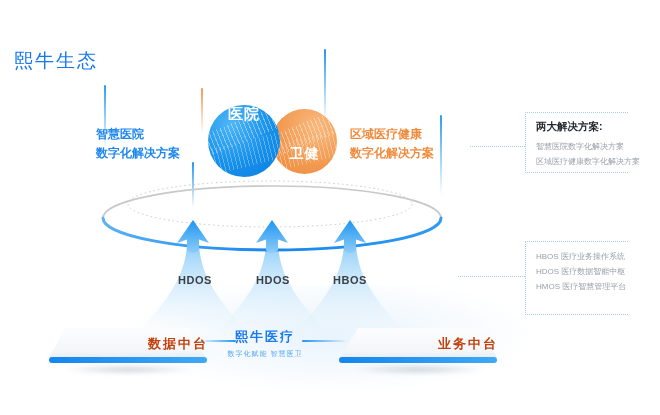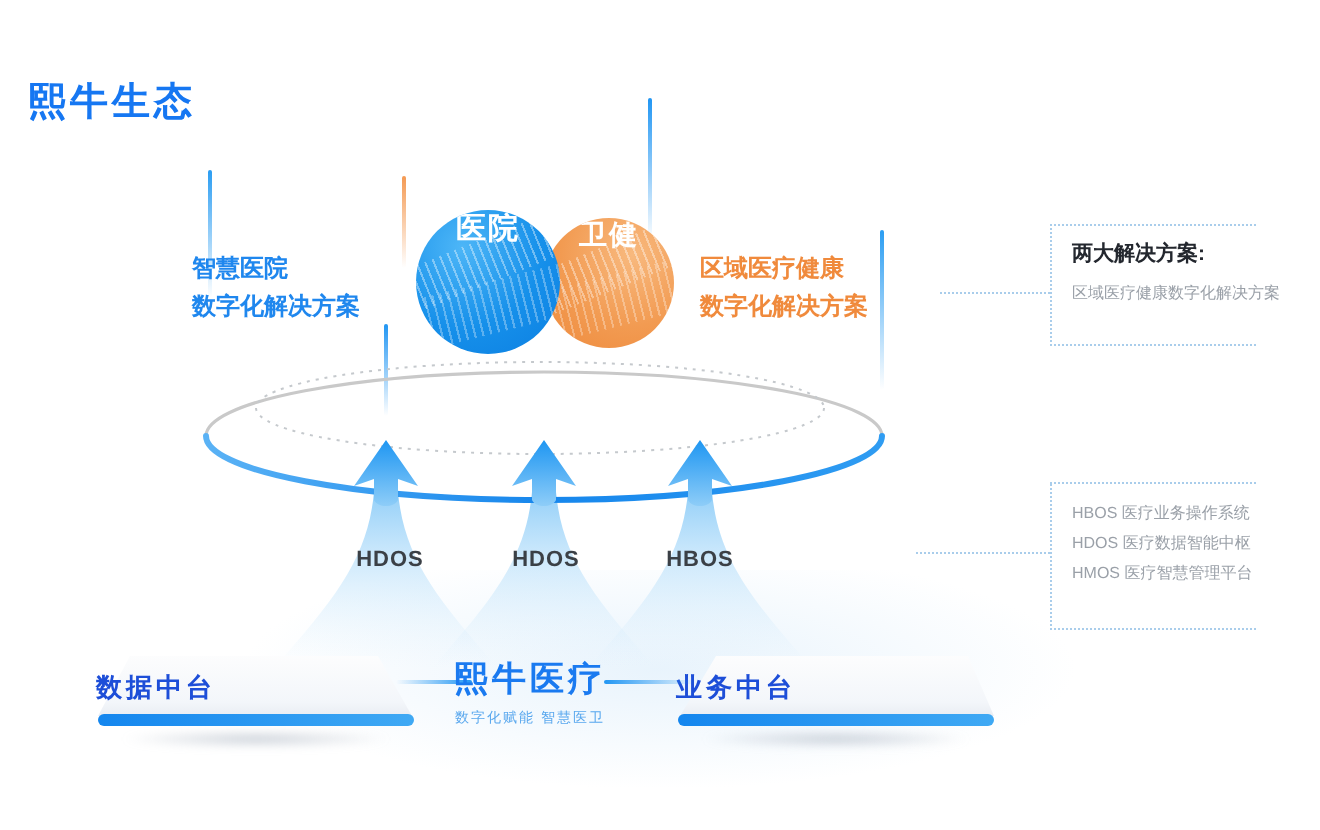--- a/index.html
+++ b/index.html
@@ -3,38 +3,38 @@
 <meta charset="utf-8">
 <style>
   html,body{margin:0;padding:0;background:#fff;}
   .stage{
     position:relative;width:660px;height:415px;background:#ffffff;
     overflow:hidden;font-family:"Liberation Sans","DejaVu Sans",sans-serif;
   }
   .abs{position:absolute;}
 
   
-  .page-title{left:14px;top:38px;font-size:19px;font-weight:700;color:#1677f2;letter-spacing:2px;}
+  .page-title{left:14px;top:48px;font-size:19px;font-weight:400;color:#1677f2;letter-spacing:2px;}
 
   
   .vline{width:2px;border-radius:1px;}
   .vline-a{left:104px;top:85px;height:64px;background:linear-gradient(180deg,#2b9df2,rgba(160,210,248,0));}
   .vline-b{left:201px;top:88px;height:46px;background:linear-gradient(180deg,#f49a53,rgba(250,210,170,0));}
   .vline-c{left:324px;top:49px;height:68px;background:linear-gradient(180deg,#2196f3,rgba(170,215,250,0.15));}
   .vline-d{left:440px;top:115px;height:80px;background:linear-gradient(180deg,#2b9df2,rgba(170,215,250,0));}
   .vline-e{left:192px;top:162px;height:46px;background:linear-gradient(180deg,#2196f3,rgba(170,215,250,0));}
 
   
   .circle{border-radius:50%;display:flex;align-items:flex-start;justify-content:center;overflow:hidden;}
   .circle-hospital{left:208px;top:105px;width:72px;height:72px;z-index:3;
     background:radial-gradient(circle at 32% 26%,#4db6f7 0%,#1690ea 55%,#0c7fe2 100%);}
   .circle-health{left:272px;top:109px;width:65px;height:65px;z-index:2;
     background:radial-gradient(circle at 68% 28%,#f8b97e 0%,#f29b52 55%,#ee8a3c 100%);}
   .circle-label{color:#fff;font-weight:700;font-size:15px;letter-spacing:1px;z-index:2;}
-  .circle-health .circle-label{font-size:14px;}
+  .circle-health .circle-label{font-size:14px;margin-top:36px;}
   .wave{position:absolute;left:-20%;width:140%;height:22px;
     background:repeating-linear-gradient(90deg,rgba(255,255,255,.38) 0 1px,rgba(255,255,255,0) 1px 4px);}
   .wave1{top:14px;transform:rotate(-22deg);}
   .wave2{bottom:10px;transform:rotate(-14deg);height:26px;opacity:.8;}
 
   
   .caption{font-size:12px;font-weight:700;line-height:19px;white-space:nowrap;}
   .caption-left{left:96px;top:125px;width:106px;color:#1f87ee;}
   .caption-right{left:350px;top:125px;width:100px;color:#f08a3c;}
 
@@ -54,26 +54,26 @@
   .platform-left{left:48px;top:324px;}
   .platform-right{left:338px;top:324px;}
   .platform-face{position:absolute;left:0;top:0;width:160px;height:34px;
     clip-path:polygon(17px 4px,141px 4px,158px 34px,1px 34px);
     background:linear-gradient(180deg,#fefefe 0%,#f3f6fa 80%,#e9edf3 100%);}
   .platform-right .platform-face{clip-path:polygon(20px 4px,146px 4px,159px 34px,2px 34px);}
   .platform-bar{position:absolute;left:1px;top:33px;width:158px;height:6px;border-radius:3px;
     background:linear-gradient(90deg,#1486ee,#3fa9f4);}
   .platform-shadow{position:absolute;left:12px;top:41px;width:136px;height:9px;
     background:radial-gradient(ellipse,rgba(150,162,178,.5) 0%,rgba(255,255,255,0) 70%);filter:blur(2px);}
-  .platform-label{position:absolute;left:0;top:11px;width:160px;text-align:left;
-    font-size:13px;font-weight:700;color:#1d4ed8;letter-spacing:2px;}
+  .platform-label{position:absolute;left:0;top:11px;width:160px;text-align:right;
+    font-size:13px;font-weight:700;color:#c2410c;letter-spacing:2px;}
 
   
   .brand{left:205px;top:328px;width:120px;text-align:center;}
-  .brand-name{font-size:17px;font-weight:800;color:#1a7af0;letter-spacing:2px;}
+  .brand-name{font-size:13px;font-weight:800;color:#1a7af0;letter-spacing:2px;}
   .brand-tagline{margin-top:3px;font-size:7px;color:#5aa8ee;letter-spacing:1px;white-space:nowrap;}
   .brand-line{top:340px;height:2px;border-radius:1px;}
   .brand-line-left{left:198px;width:38px;background:linear-gradient(90deg,rgba(33,150,243,0),#2196f3);}
   .brand-line-right{left:302px;width:46px;background:linear-gradient(90deg,#2196f3,rgba(33,150,243,0));}
 
   
   .panel{left:525px;width:103px;box-sizing:border-box;padding:7px 0 0 10px;
     border-left:1px dotted #a9cdeb;border-top:1px dotted #a9cdeb;border-bottom:1px dotted #a9cdeb;}
   .panel-1{top:112px;height:61px;}
   .panel-2{top:241px;height:74px;}
@@ -176,20 +176,21 @@
   <div class="abs brand">
     <div class="brand-name">熙牛医疗</div>
     <div class="brand-tagline">数字化赋能 智慧医卫</div>
   </div>
 
   <div class="abs connector connector-1"></div>
   <div class="abs connector connector-2"></div>
 
   <div class="abs panel panel-1">
     <div class="panel-title">两大解决方案:</div>
+    <div class="panel-item">智慧医院数字化解决方案</div>
     <div class="panel-item">区域医疗健康数字化解决方案</div>
   </div>
   <div class="abs panel panel-2">
     <div class="panel-item">HBOS 医疗业务操作系统</div>
     <div class="panel-item">HDOS 医疗数据智能中枢</div>
     <div class="panel-item">HMOS 医疗智慧管理平台</div>
   </div>
 
 </div>
 

